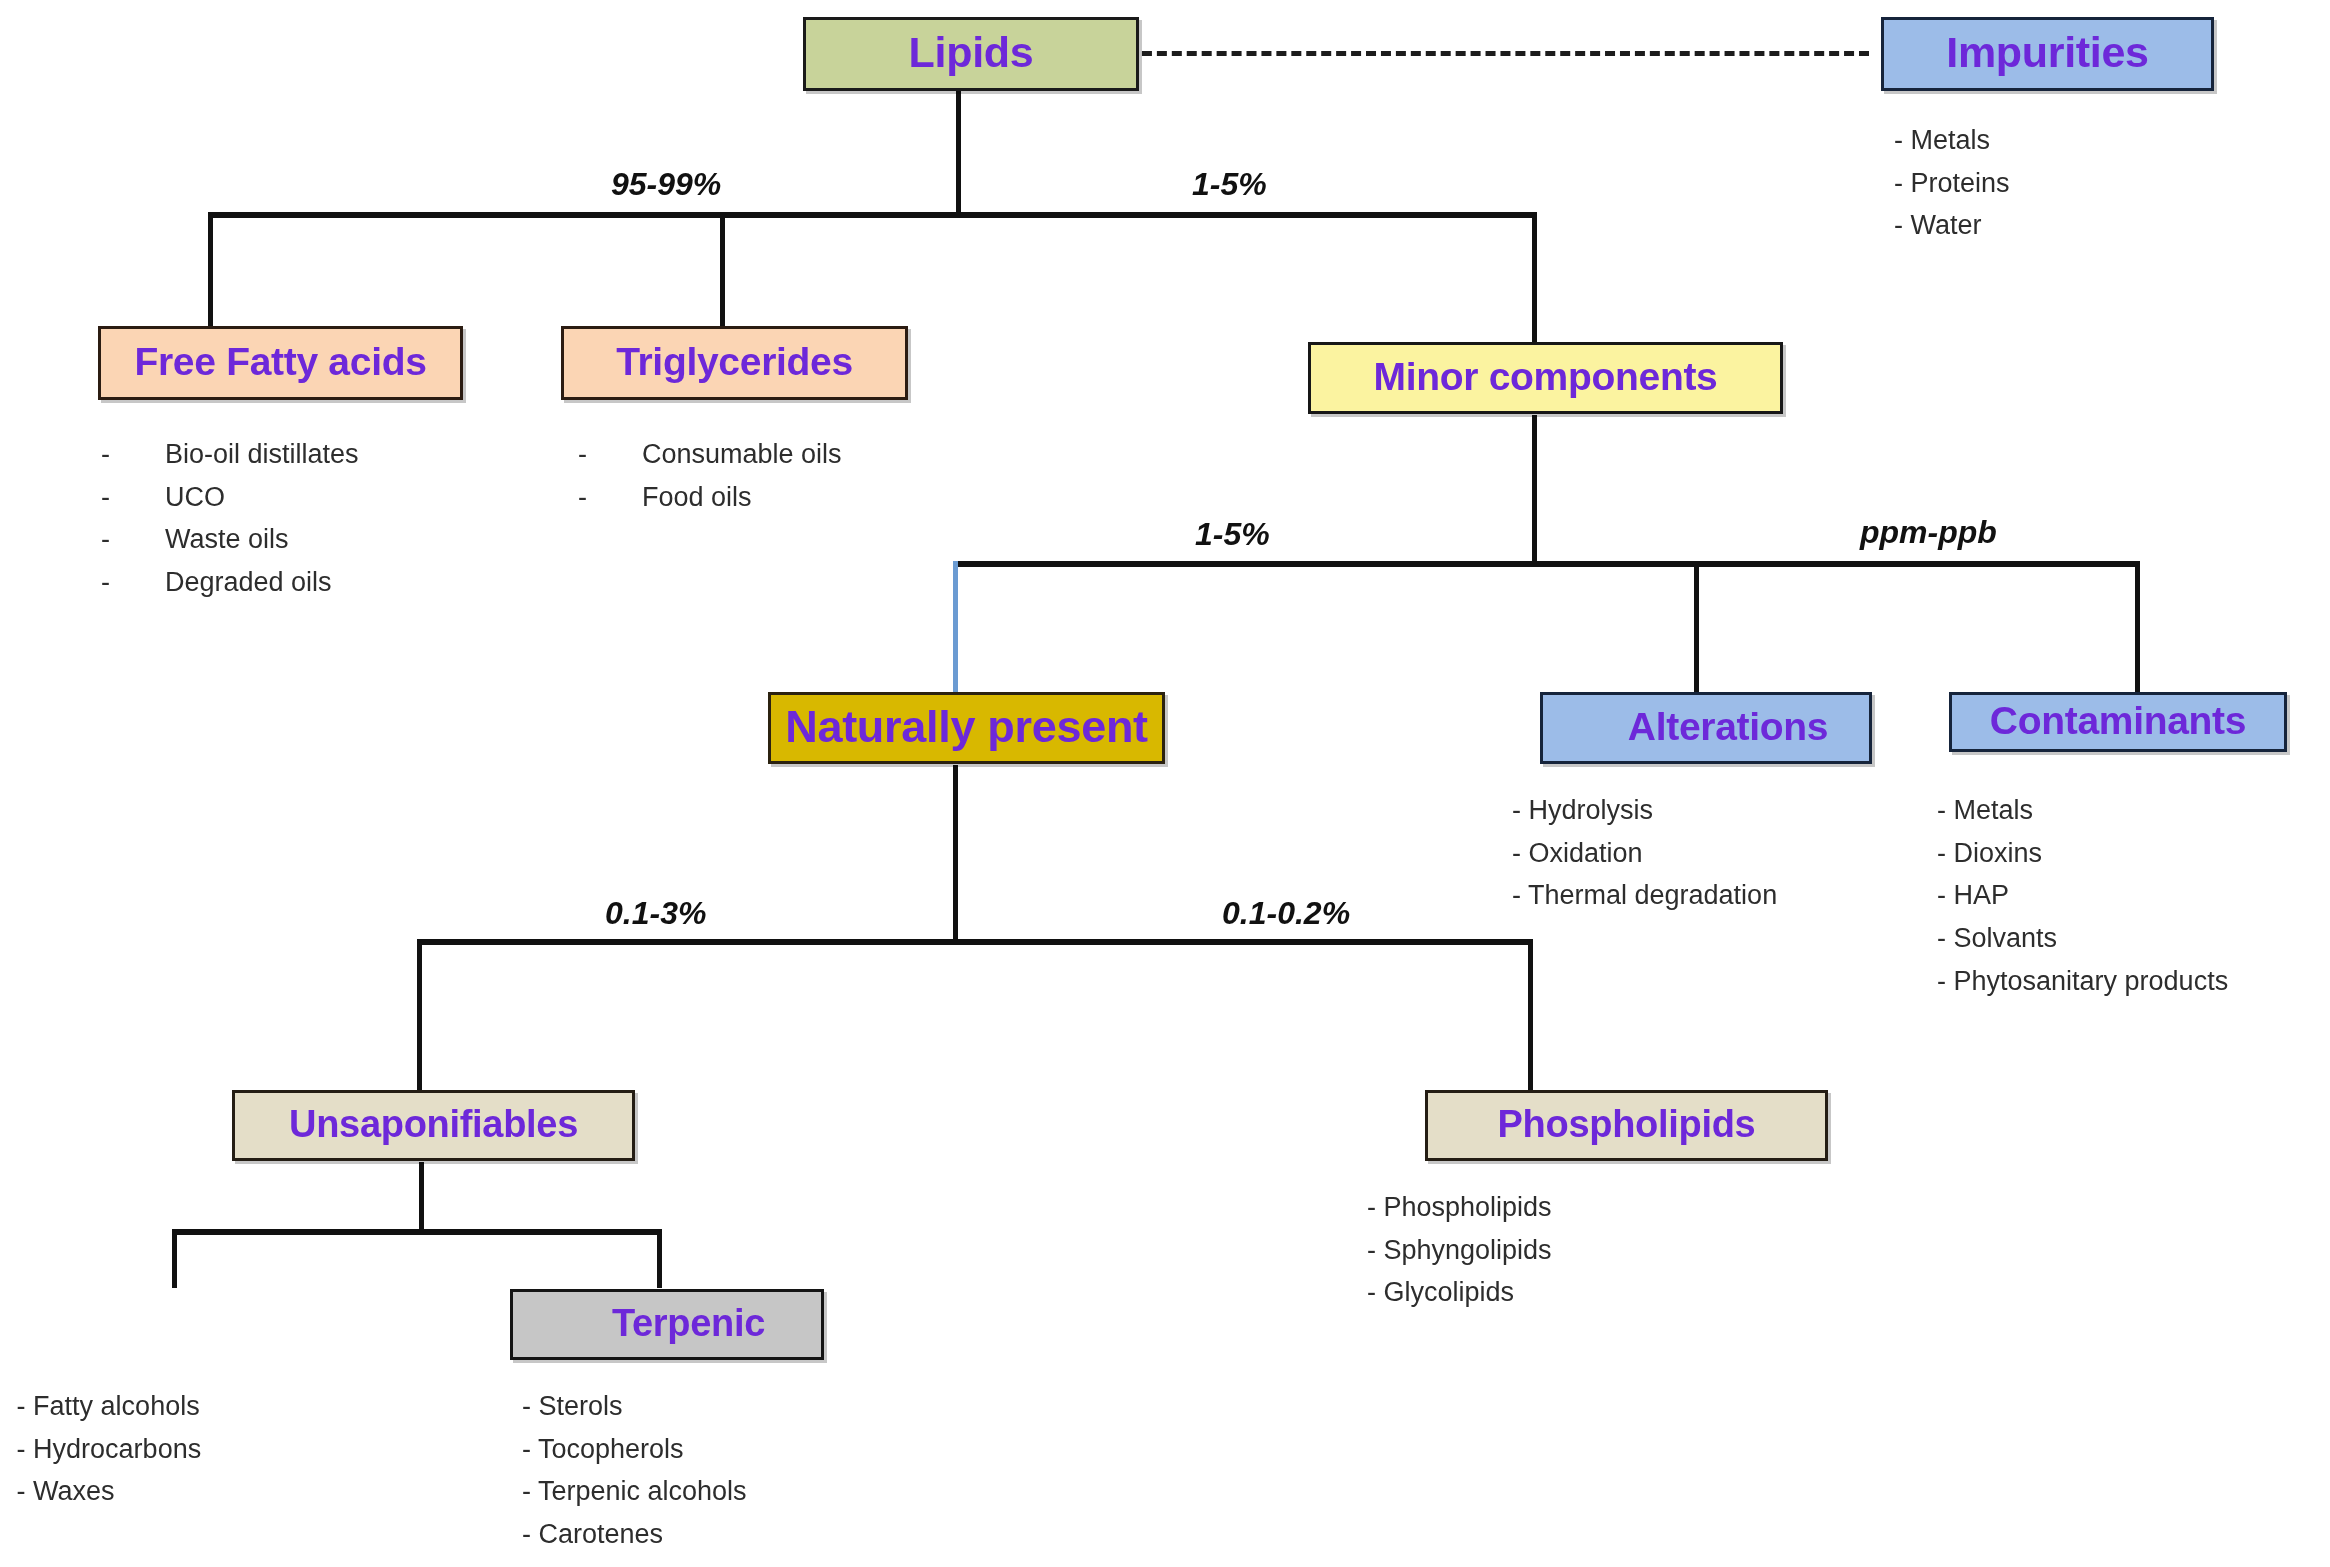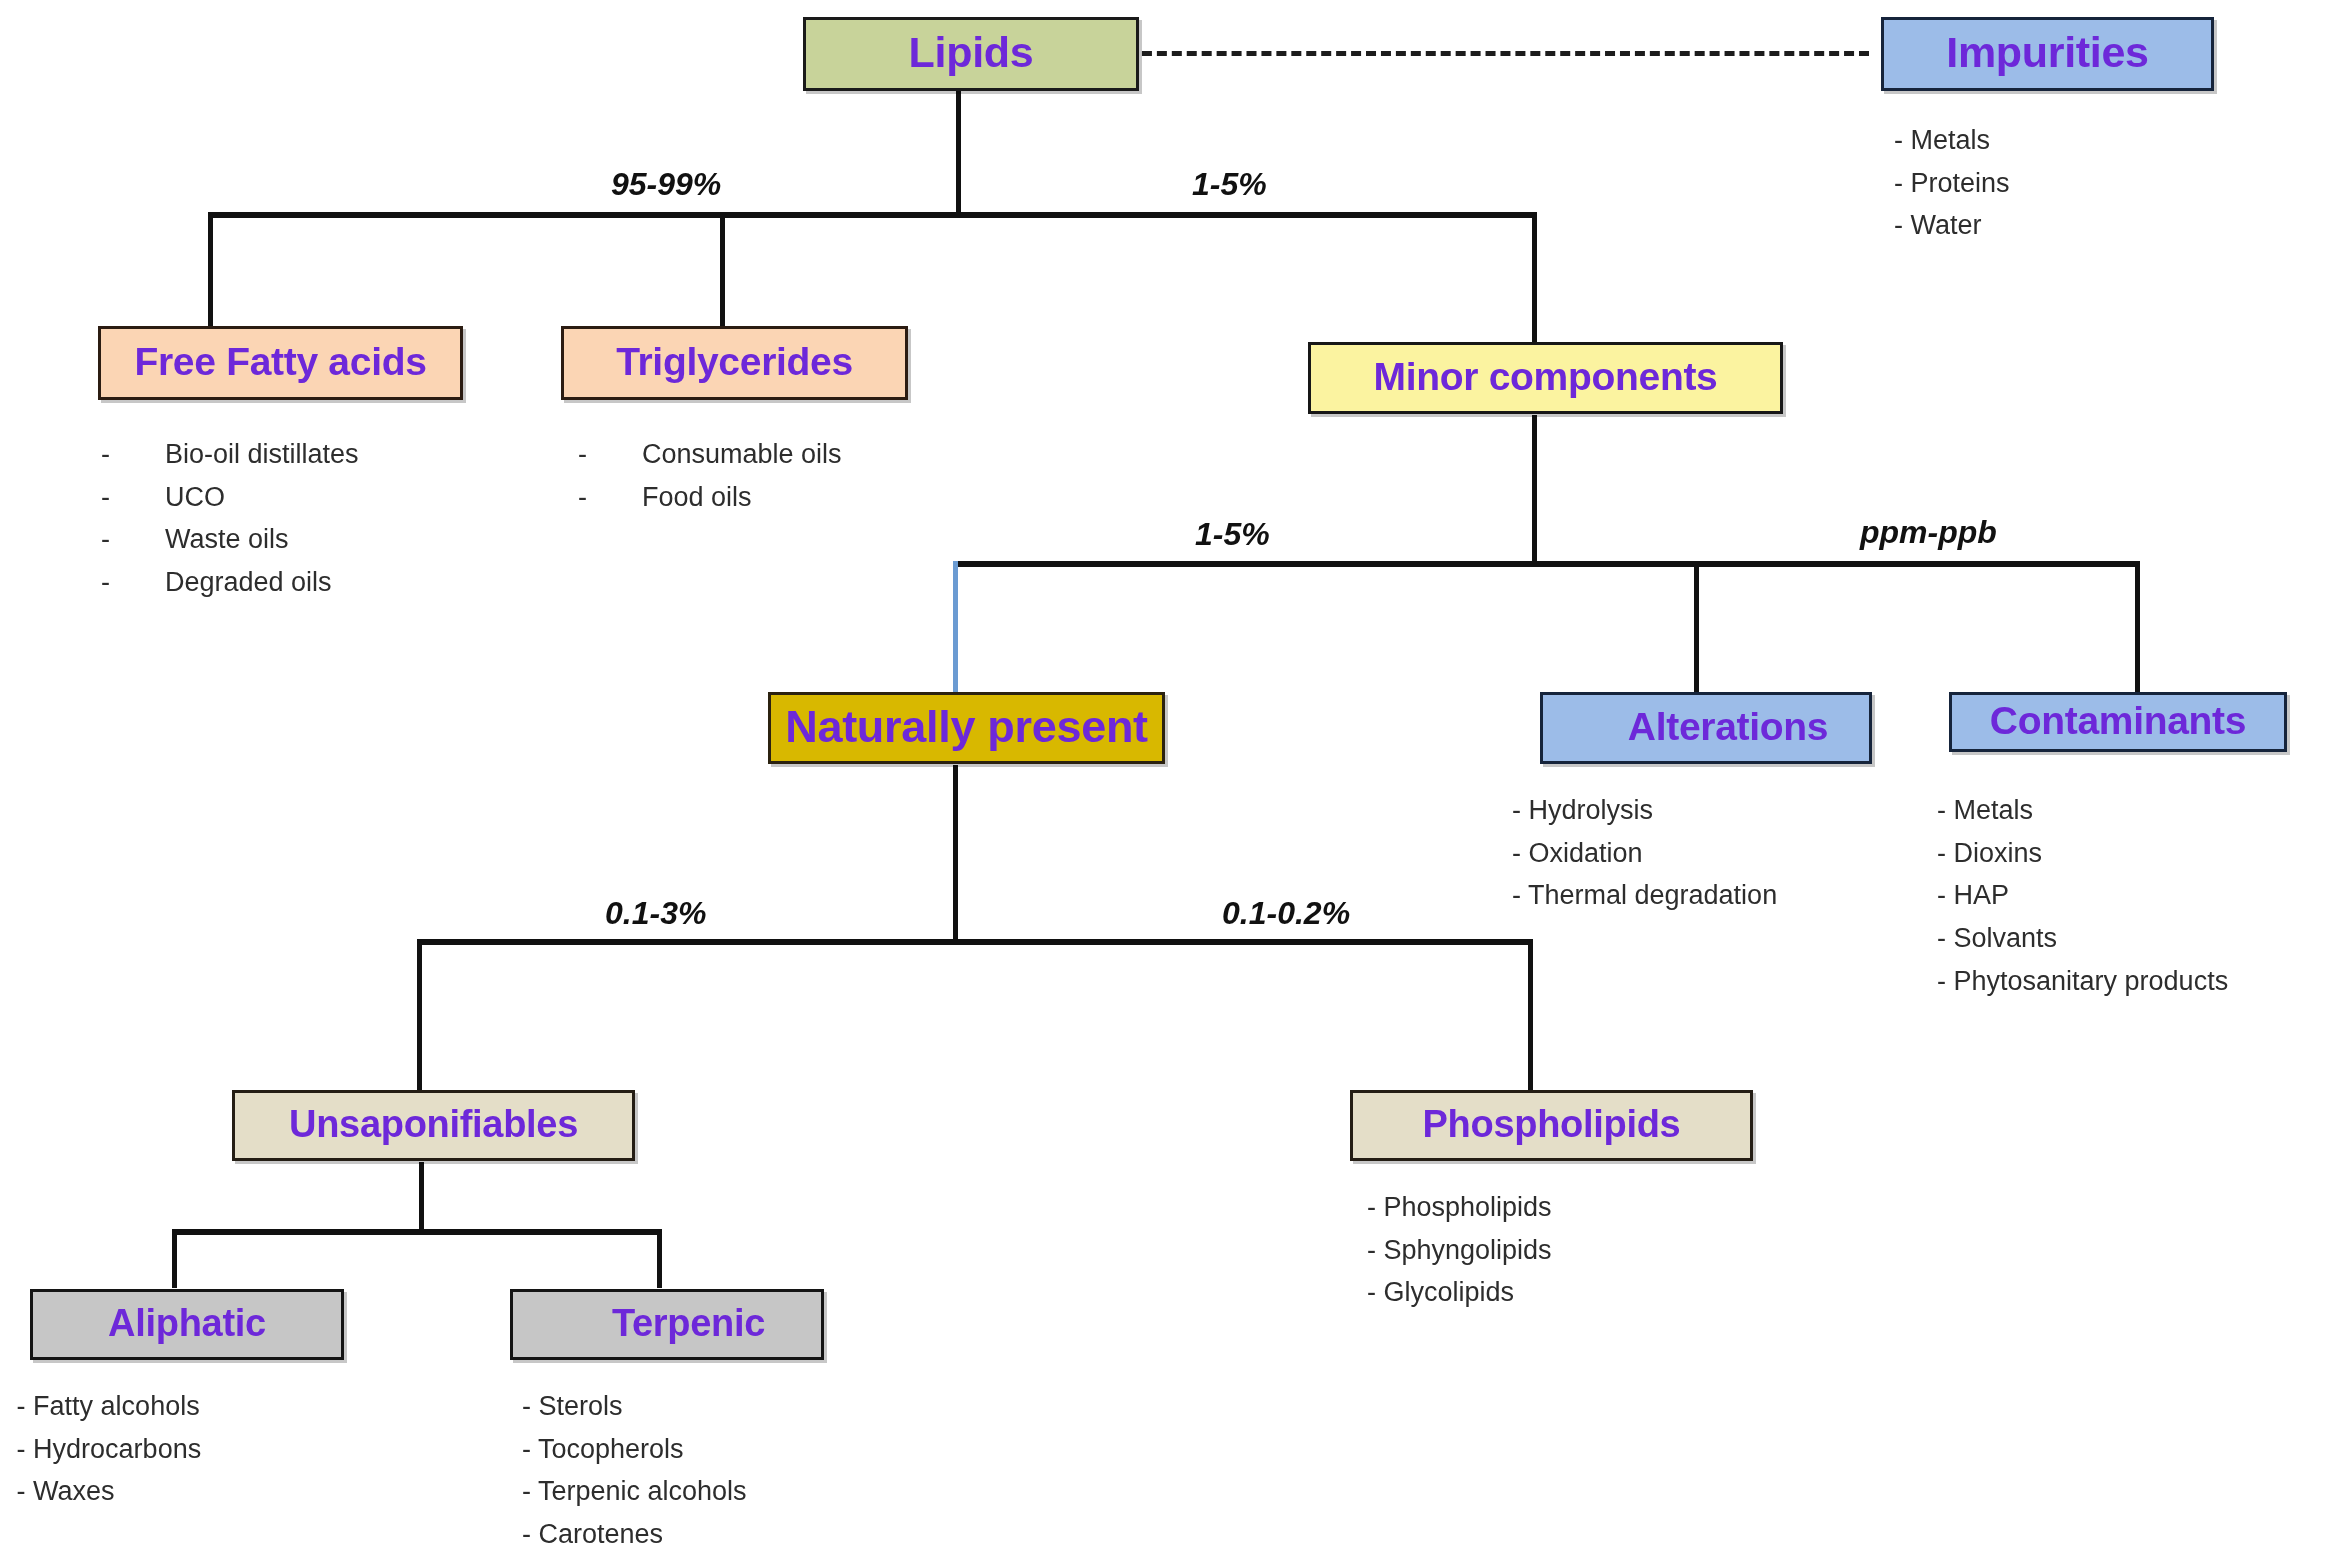--- a/index.html
+++ b/index.html
@@ -196,37 +196,34 @@
   <div class="line" style="left:417px; top:939px; width:4.7px; height:151px;"></div>
   <div class="line" style="left:1528px; top:939px; width:4.7px; height:151px;"></div>
 
   <div class="ratio" style="left:605px; top:895px;">0.1-3%</div>
   <div class="ratio" style="left:1222px; top:895px;">0.1-0.2%</div>
 
   <div class="node n-unsap" style="left:220px; top:1090px; width:403px; height:71px; font-size:38px;">
     <span>Unsaponifiables</span>
   </div>
 
-  <div class="node n-phos" style="left:1338px; top:1090px; width:403px; height:71px; font-size:38px;align-items:center;">
+  <div class="node n-phos" style="left:1413px; top:1090px; width:403px; height:71px; font-size:38px;align-items:center;">
     <span>Phospholipids</span>
   </div>
   <div class="bullets" style="left:1367px; top:1186px;">
     <span class="row">- Phospholipids</span>
     <span class="row">- Sphyngolipids</span>
     <span class="row">- Glycolipids</span>
   </div>
 
   <div class="line" style="left:419px; top:1162px; width:4.7px; height:71px;"></div>
   <div class="line" style="left:172px; top:1229px; width:490px; height:6px;"></div>
   <div class="line" style="left:172px; top:1229px; width:4.7px; height:59px;"></div>
   <div class="line" style="left:657px; top:1229px; width:4.7px; height:59px;"></div>
 
-  <div class="node n-aliph" style="left:18px; top:1289px; width:314px; height:71px; font-size:38px;">
-    <span>Aliphatic</span>
-  </div>
   <div class="bullets" style="left:16.6px; top:1385px;">
     <span class="row">- Fatty alcohols</span>
     <span class="row">- Hydrocarbons</span>
     <span class="row">- Waxes</span>
   </div>
 
   <div class="node n-terp" style="left:498px; top:1289px; width:314px; height:71px; font-size:38px;padding-left:43px;">
     <span>Terpenic</span>
   </div>
   <div class="bullets" style="left:522px; top:1385px;">

